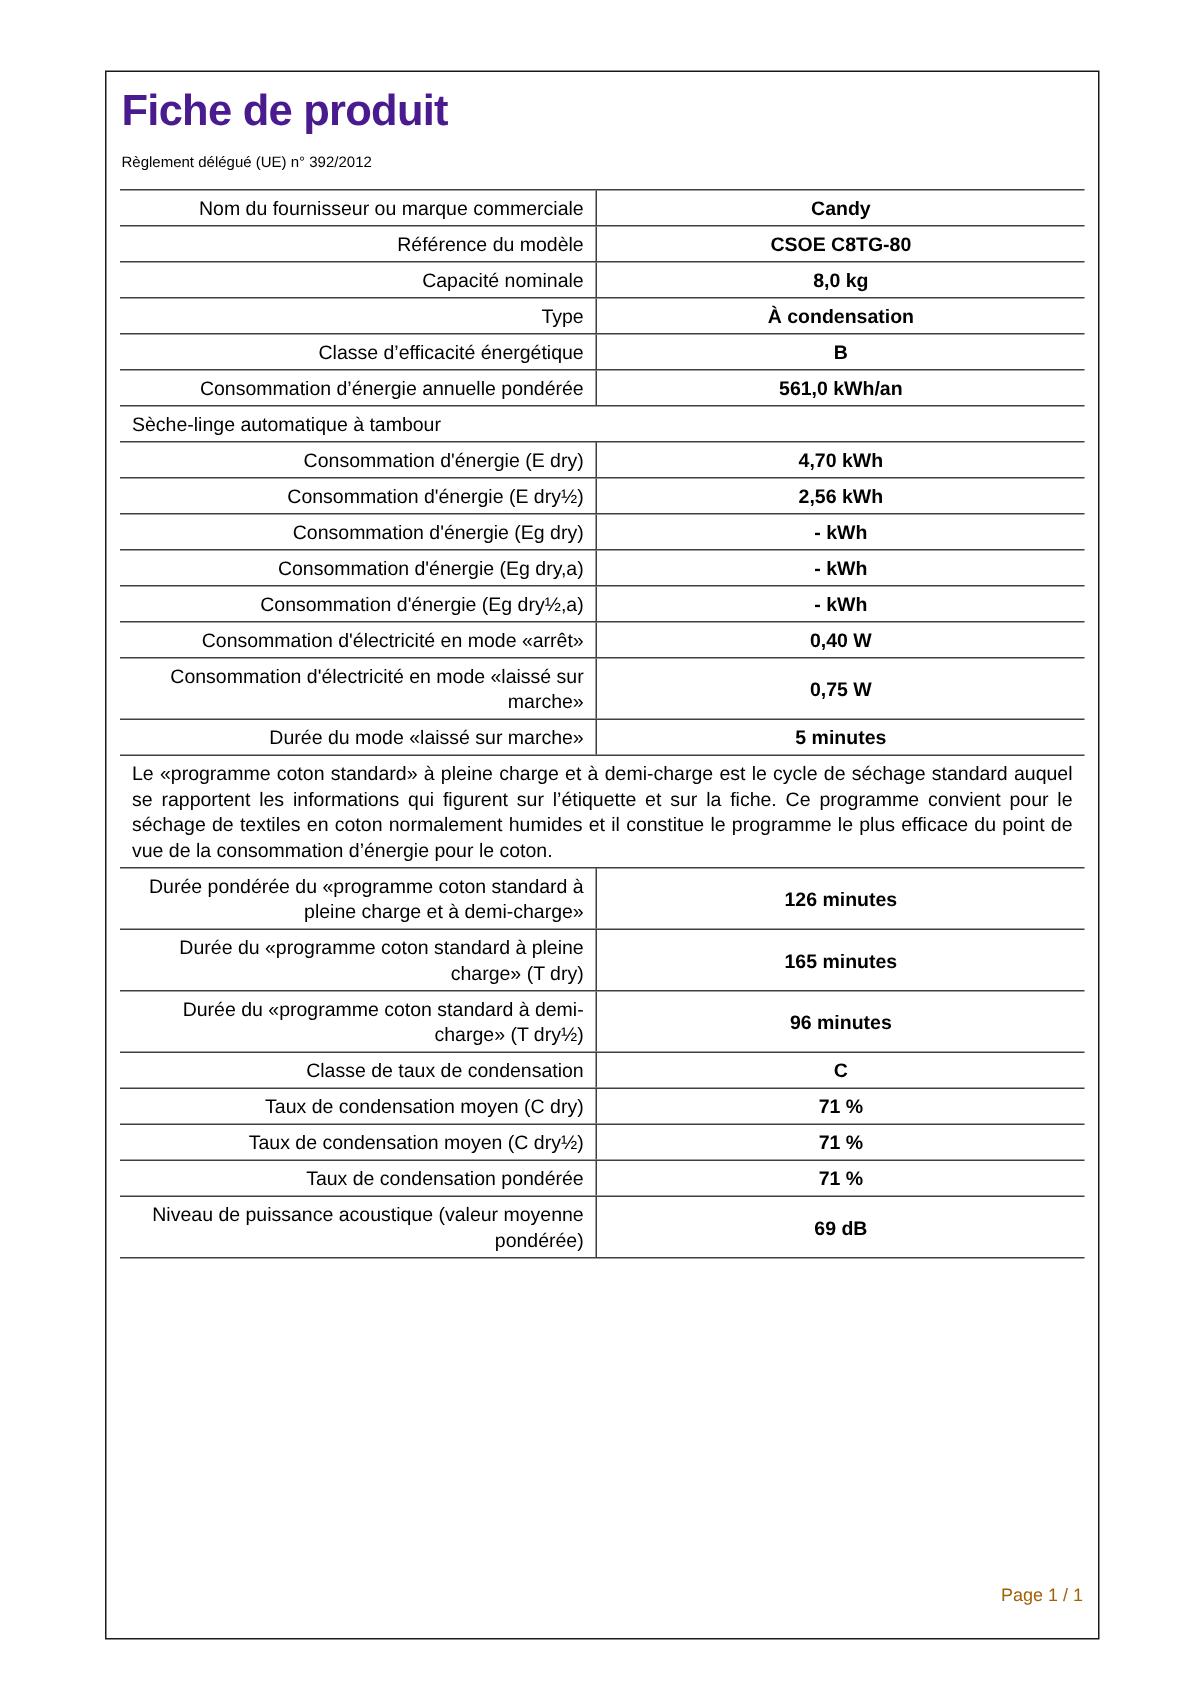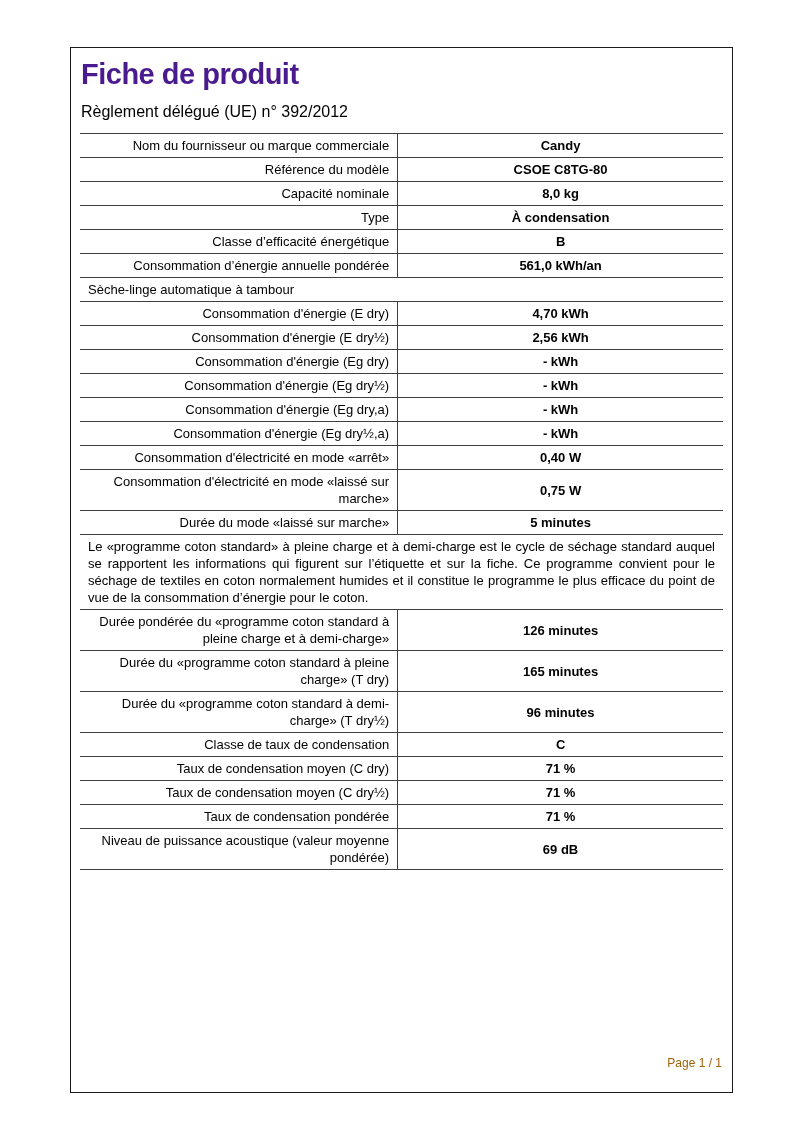--- a/index.html
+++ b/index.html
@@ -24,21 +24,21 @@
     background: #ffffff;
     padding: 8px 9px 0 9px;
   }
   .title {
     font-size: 29px;
     font-weight: bold;
     letter-spacing: -0.5px;
     margin: 2px 0 12px 1px;
   }
   .subtitle {
-    font-size: 16px;
+    font-size: 10px;
     margin: 0 0 12px 1px;
   }
   table.spec-table {
     width: 100%;
     border-collapse: collapse;
     font-size: 13px;
   }
   table.spec-table td {
     border-top: 1px solid #3f3f3f;
     border-bottom: 1px solid #3f3f3f;
@@ -114,24 +114,20 @@
           </tr>
           <tr>
             <td class="label-cell">Consommation d'énergie (E dry½)</td>
             <td class="value-cell">2,56 kWh</td>
           </tr>
           <tr>
             <td class="label-cell">Consommation d'énergie (Eg dry)</td>
             <td class="value-cell">- kWh</td>
           </tr>
           <tr>
-            <td class="label-cell">Consommation d'énergie (Eg dry½)</td>
-            <td class="value-cell">- kWh</td>
-          </tr>
-          <tr>
             <td class="label-cell">Consommation d'énergie (Eg dry,a)</td>
             <td class="value-cell">- kWh</td>
           </tr>
           <tr>
             <td class="label-cell">Consommation d'énergie (Eg dry½,a)</td>
             <td class="value-cell">- kWh</td>
           </tr>
           <tr>
             <td class="label-cell">Consommation d'électricité en mode «arrêt»</td>
             <td class="value-cell">0,40 W</td>

